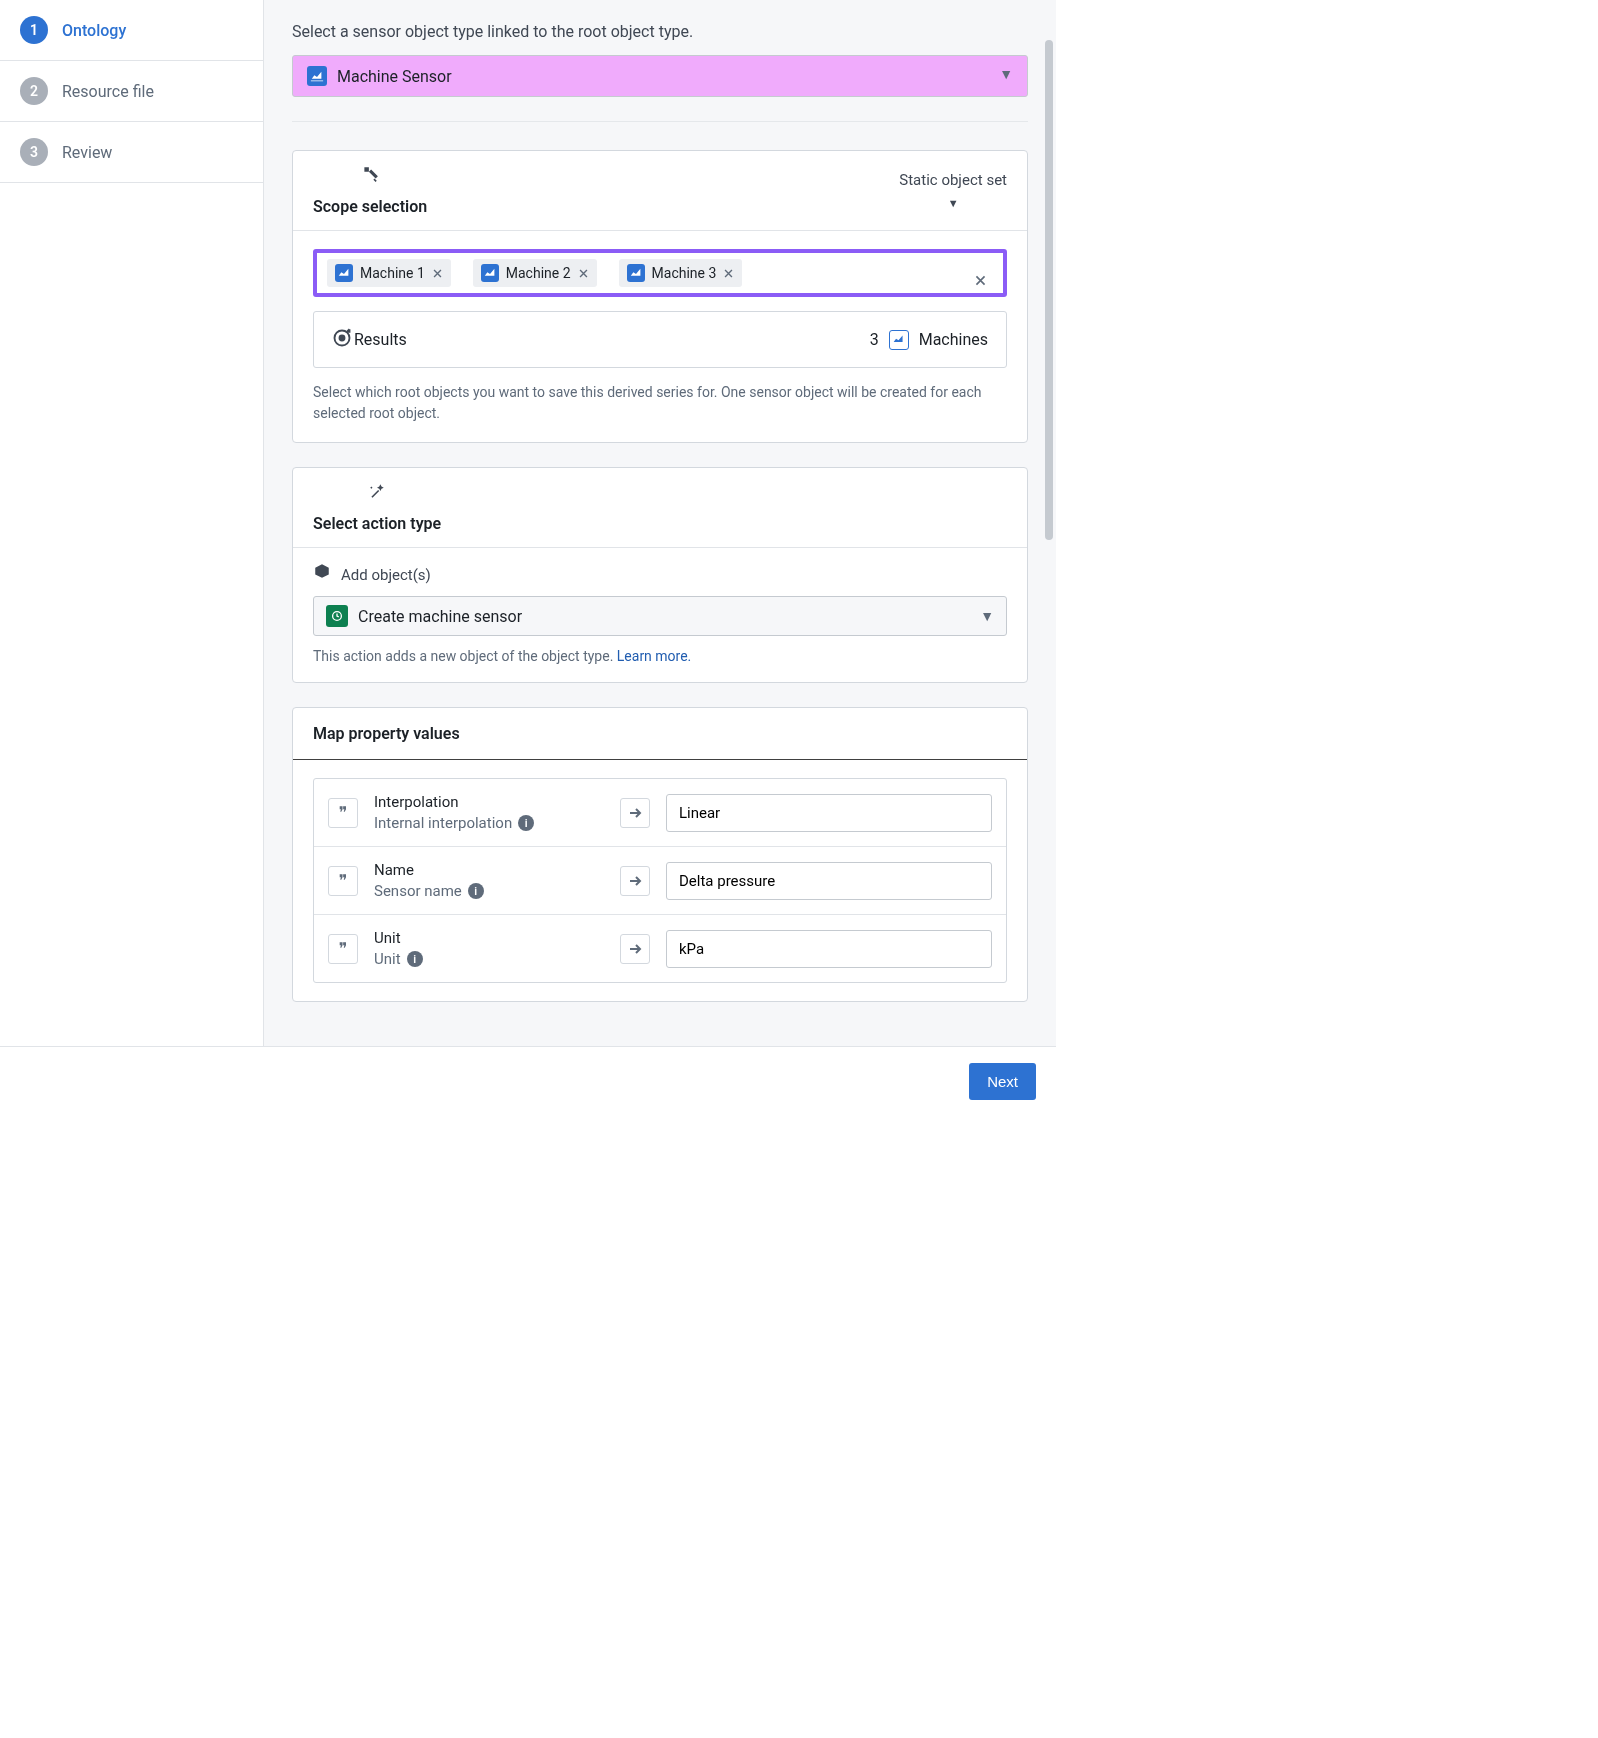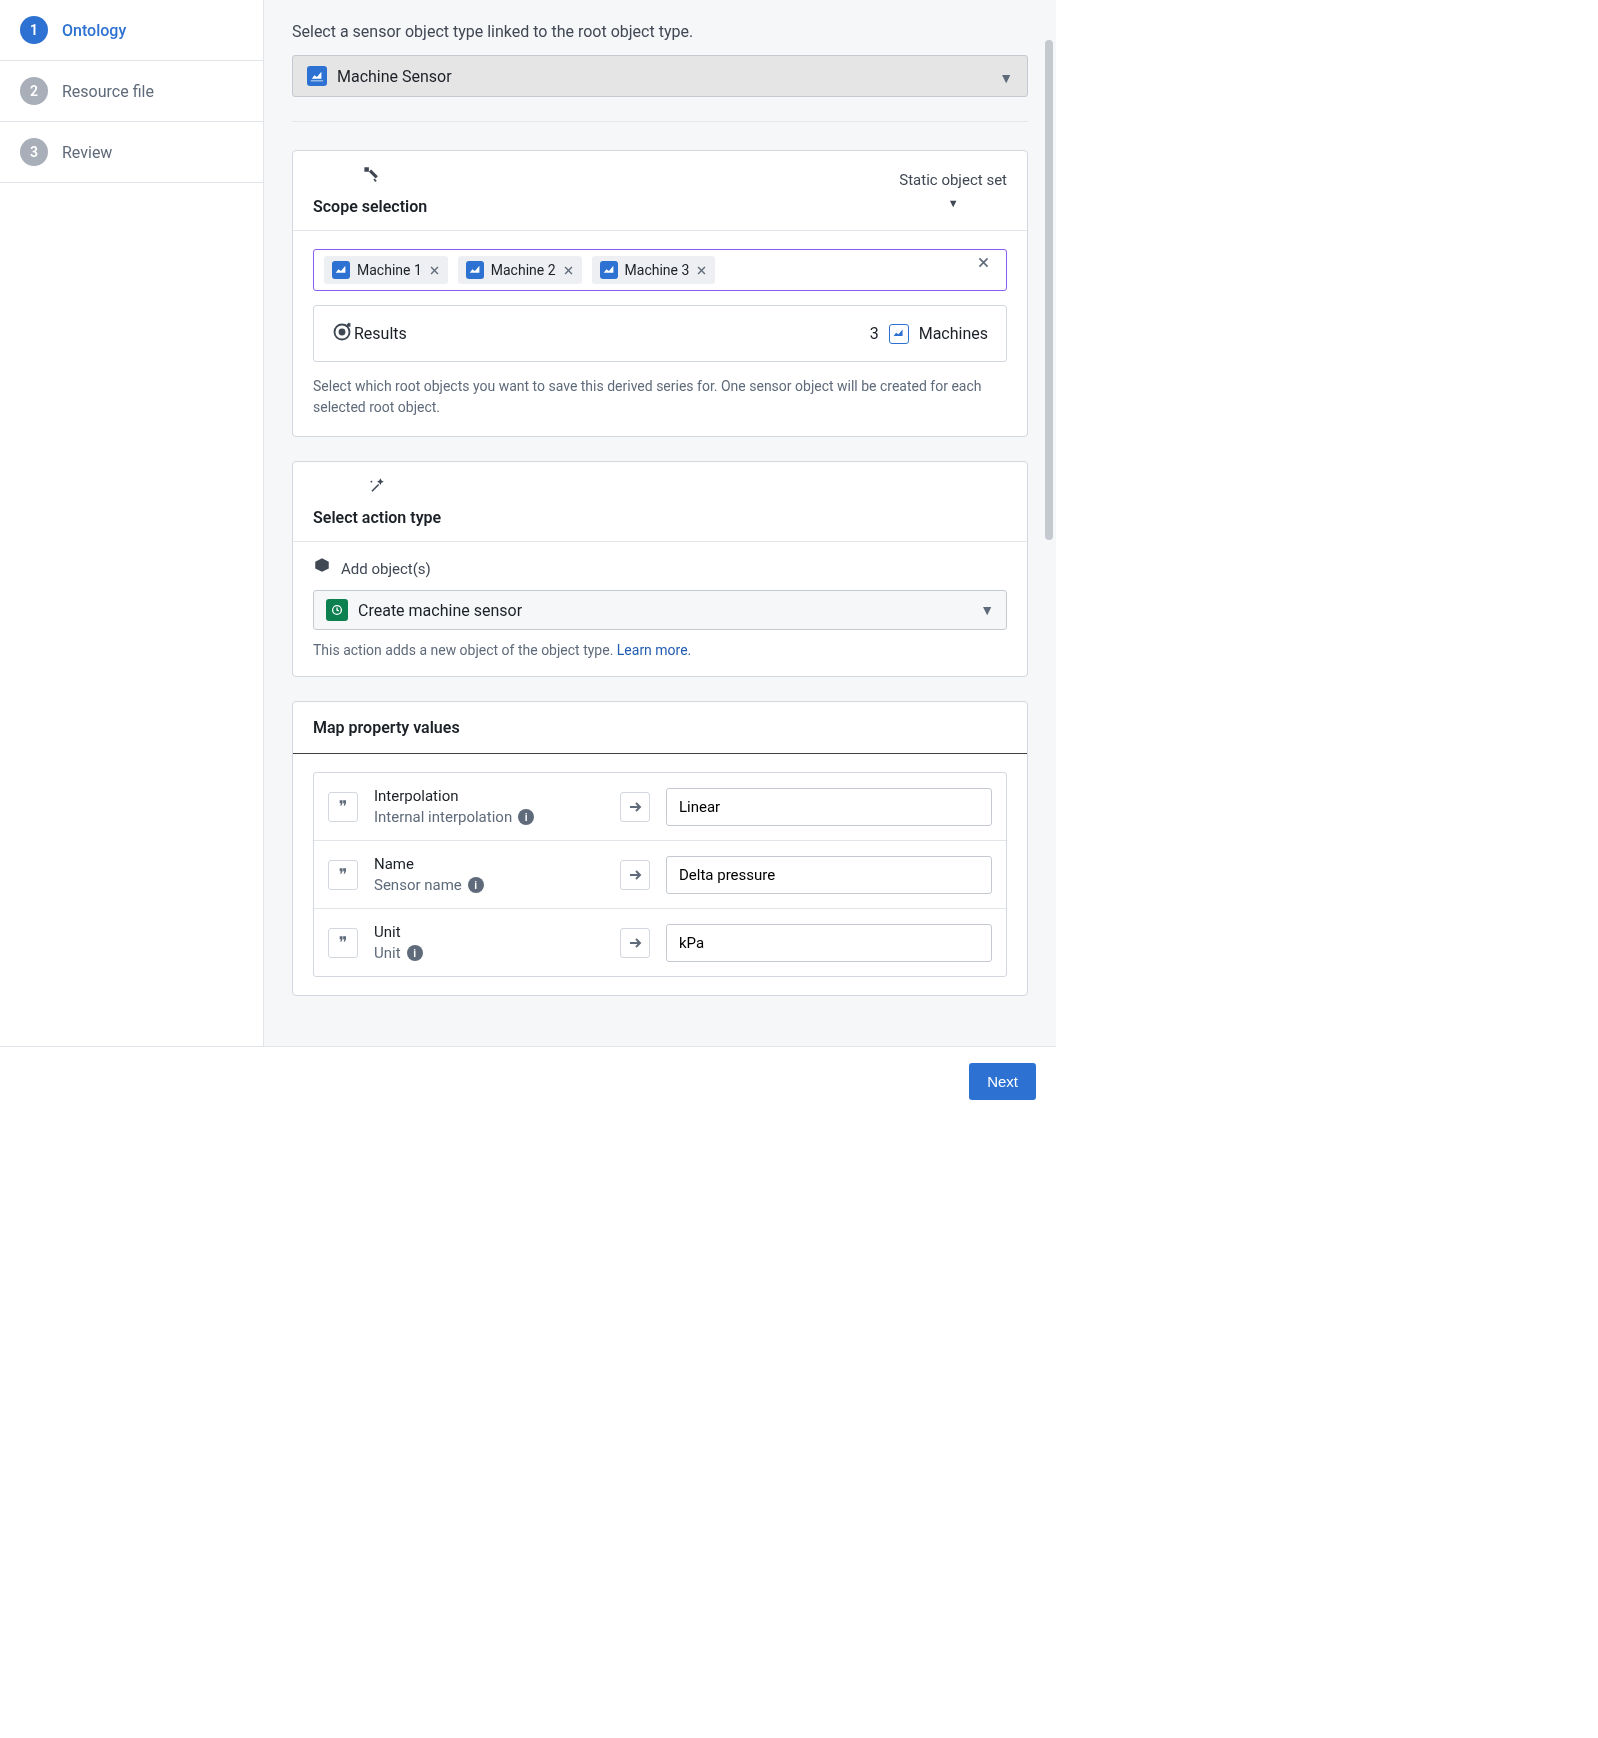--- a/index.html
+++ b/index.html
@@ -97,23 +97,23 @@
     .main-content {
       padding: 22px 28px;
     }
     .intro-text {
       color: #404854;
       margin-bottom: 14px;
       font-size: 16px;
     }
     .select-box {
       display: flex;
-      align-items: flex-end;
+      align-items: flex-start;
       justify-content: space-between;
-      background: #e5e5e5;
+      background: #f0abfc;
       border: 1px solid #c5cad0;
       border-radius: 3px;
       padding: 10px 14px;
       cursor: pointer;
     }
     .select-box-inner {
       display: flex;
       align-items: center;
       gap: 10px;
     }
@@ -186,25 +186,25 @@
       color: #404854;
       font-size: 15px;
       cursor: pointer;
       flex-direction: column;
     }
     .panel-body {
       padding: 18px 20px;
     }
     .tag-input {
       display: flex;
-      align-items: flex-start;
-      border: 1px solid #8b5cf6;
+      align-items: flex-end;
+      border: 4px solid #8b5cf6;
       border-radius: 3px;
       padding: 6px 10px;
-      gap: 10px;
+      gap: 22px;
       margin-bottom: 14px;
     }
     .tag {
       display: flex;
       align-items: center;
       gap: 7px;
       background: #edeff2;
       border-radius: 3px;
       padding: 5px 8px;
       font-size: 14px;

